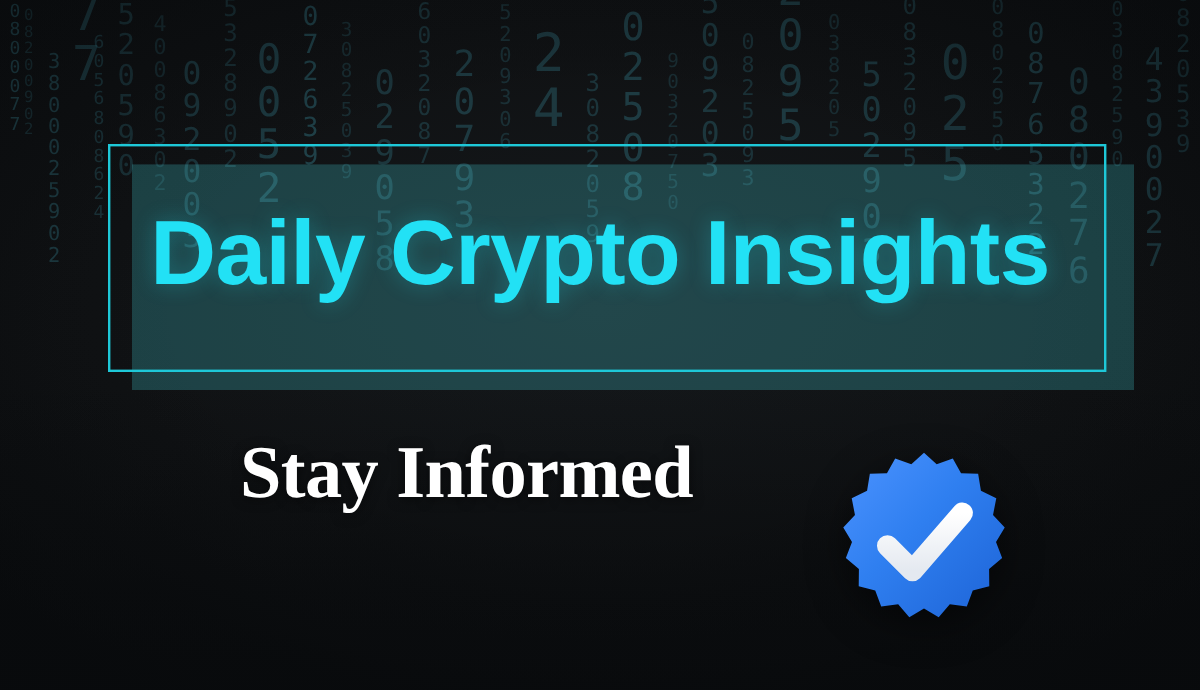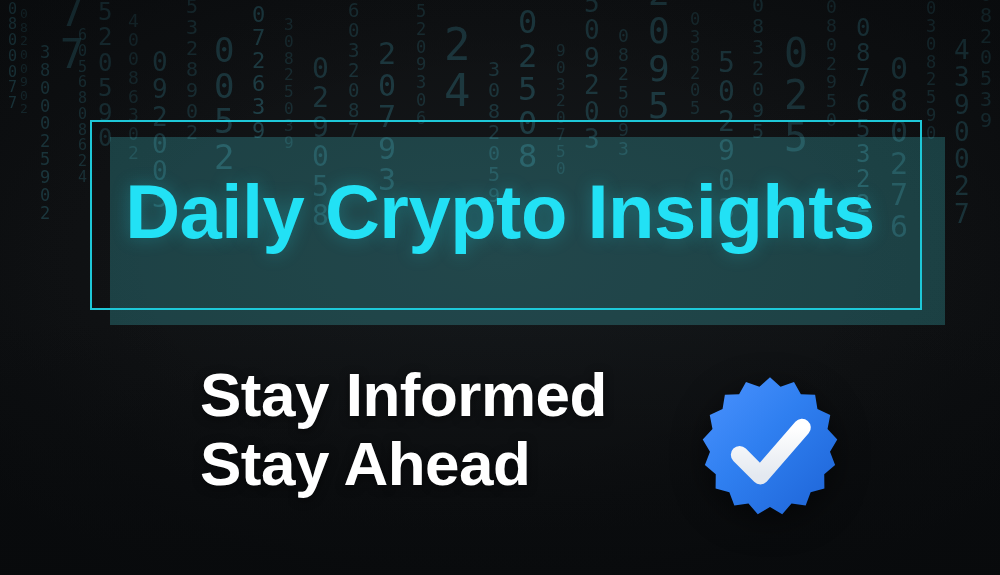--- a/index.html
+++ b/index.html
@@ -74,20 +74,21 @@
     color: #22e1f5;
     text-shadow: 0 0 18px rgba(34,225,245,0.28);
   }
 
   
   #tagline {
     position: absolute;
     left: 200px;
     top: 360px;
     width: 470px;
+    font-family: Liberation Serif, serif;
   }
   .tagline-line {
     font-size: 62px;
     font-weight: 700;
     color: #ffffff;
     line-height: 1.12;
     letter-spacing: -0.5px;
     text-shadow: 0 2px 10px rgba(0,0,0,0.55);
   }
 
@@ -327,21 +328,20 @@
 9</div>
     </div>
   <div class="vignette"></div>
 
   <div id="banner-fill"></div>
   <div id="banner-outline"></div>
   <div id="banner-title">Daily Crypto Insights</div>
 
   <div id="tagline">
     <div class="tagline-line">Stay Informed</div>
-    <div class="tagline-line">Stay Ahead</div>
   </div>
 
   <div id="verified-badge">
     <svg viewBox="0 0 200 200" xmlns="http://www.w3.org/2000/svg">
       <defs>
         <linearGradient id="badgeGrad" x1="0" y1="0" x2="1" y2="1">
           <stop offset="0%" stop-color="#4c93ff"></stop>
           <stop offset="45%" stop-color="#2f7ff0"></stop>
           <stop offset="100%" stop-color="#1d63d6"></stop>
         </linearGradient>

